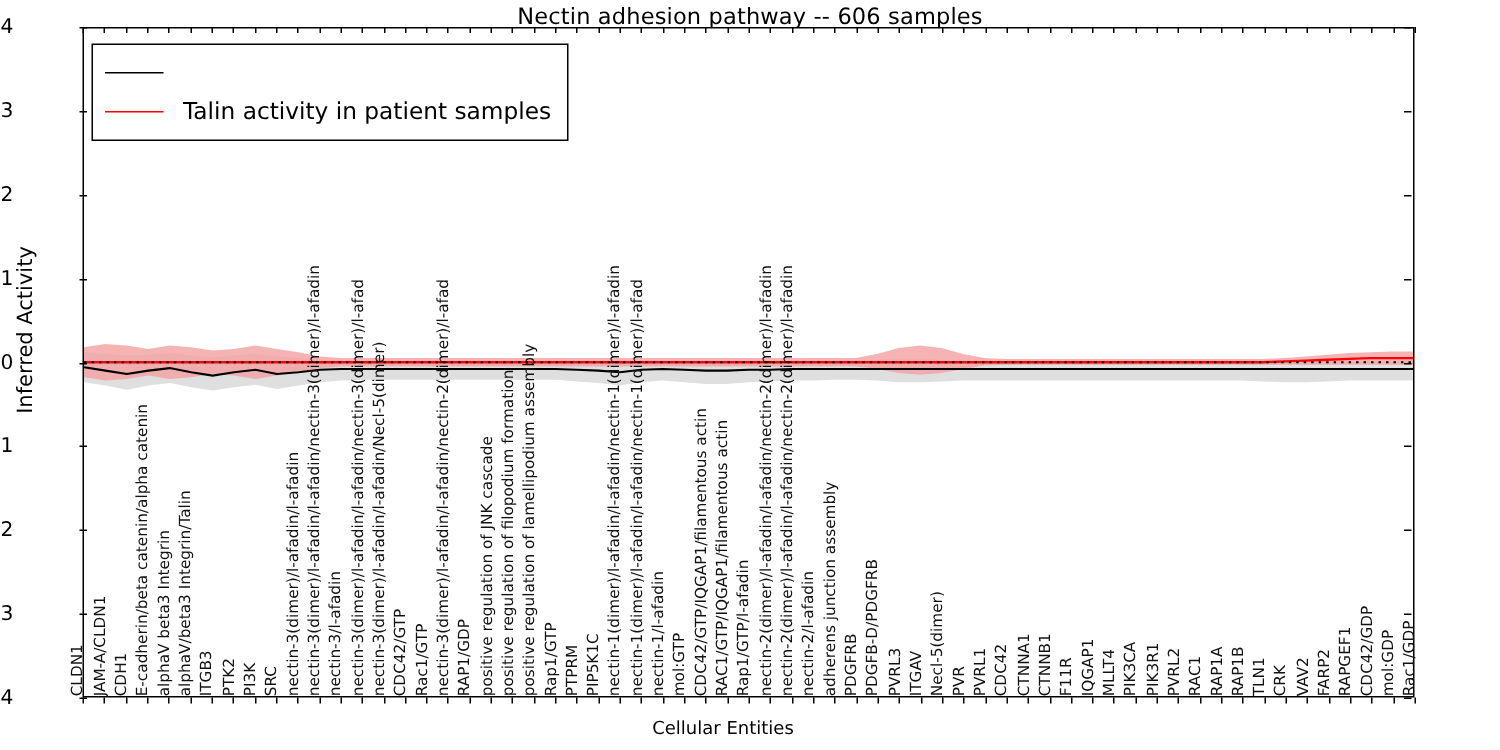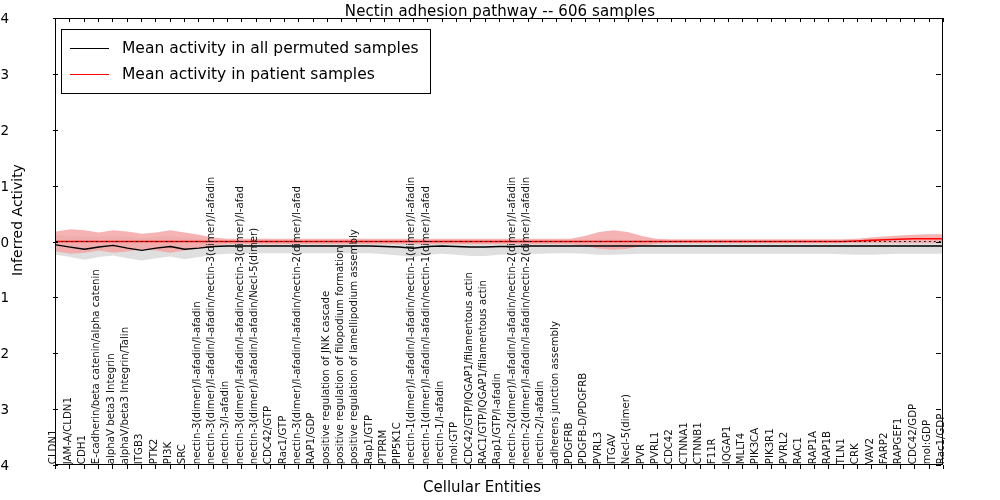--- a/index.html
+++ b/index.html
@@ -26,21 +26,21 @@
 
   
   .xticks{position:absolute;left:55px;top:465px;width:888px;height:6px;}
   .xtickmark{position:absolute;top:0;width:1px;height:4px;background:#000;}
   .xtopmark{position:absolute;top:0;width:1px;height:4px;background:#000;}
   .xlabels{position:absolute;left:55px;top:0px;width:888px;height:470px;}
   .xlab{position:absolute;bottom:0;font-size:10.2px;line-height:10.2px;
         white-space:nowrap;transform-origin:left bottom;
         transform:rotate(-90deg);color:#111;}
   .xtitle{position:absolute;left:0;top:478px;width:964px;text-align:center;
-          font-size:15px;}
+          font-size:12px;}
 
   
   .legend{position:absolute;left:61px;top:29px;border:1.3px solid #000;
           background:rgba(255,255,255,0.96);padding:5px 11px 6px 8px;
           box-sizing:border-box;}
   .lgrow{display:flex;align-items:center;height:26px;}
   .lgline{width:39px;height:0;border-top:1.6px solid #000;margin-right:13px;}
   .lgline.red{border-top-color:#ff0000;}
   .lgtxt{font-size:15.5px;white-space:nowrap;}
 </style>
@@ -283,21 +283,20 @@
       <div class="xlab" title="RAPGEF1" style="left: 848.43px; bottom: 6px;">RAPGEF1</div>
       <div class="xlab" title="CDC42/GDP" style="left: 862.75px; bottom: 6px;">CDC42/GDP</div>
       <div class="xlab" title="mol:GDP" style="left: 877.08px; bottom: 6px;">mol:GDP</div>
       <div class="xlab" title="Rac1/GDP" style="left: 891.4px; bottom: 6px;">Rac1/GDP</div>
     </div>
   <div class="xtitle">Cellular Entities</div>
 
   <div class="legend">
     <div class="lgrow">
       <span class="lgline"></span>
-      <span class="lgtxt">Mean activity in all permuted samples</span>
     </div>
     <div class="lgrow">
       <span class="lgline red"></span>
-      <span class="lgtxt">Mean activity in patient samples</span>
+      <span class="lgtxt">Talin activity in patient samples</span>
     </div>
   </div>
 
 </div>
 
 </body></html>

